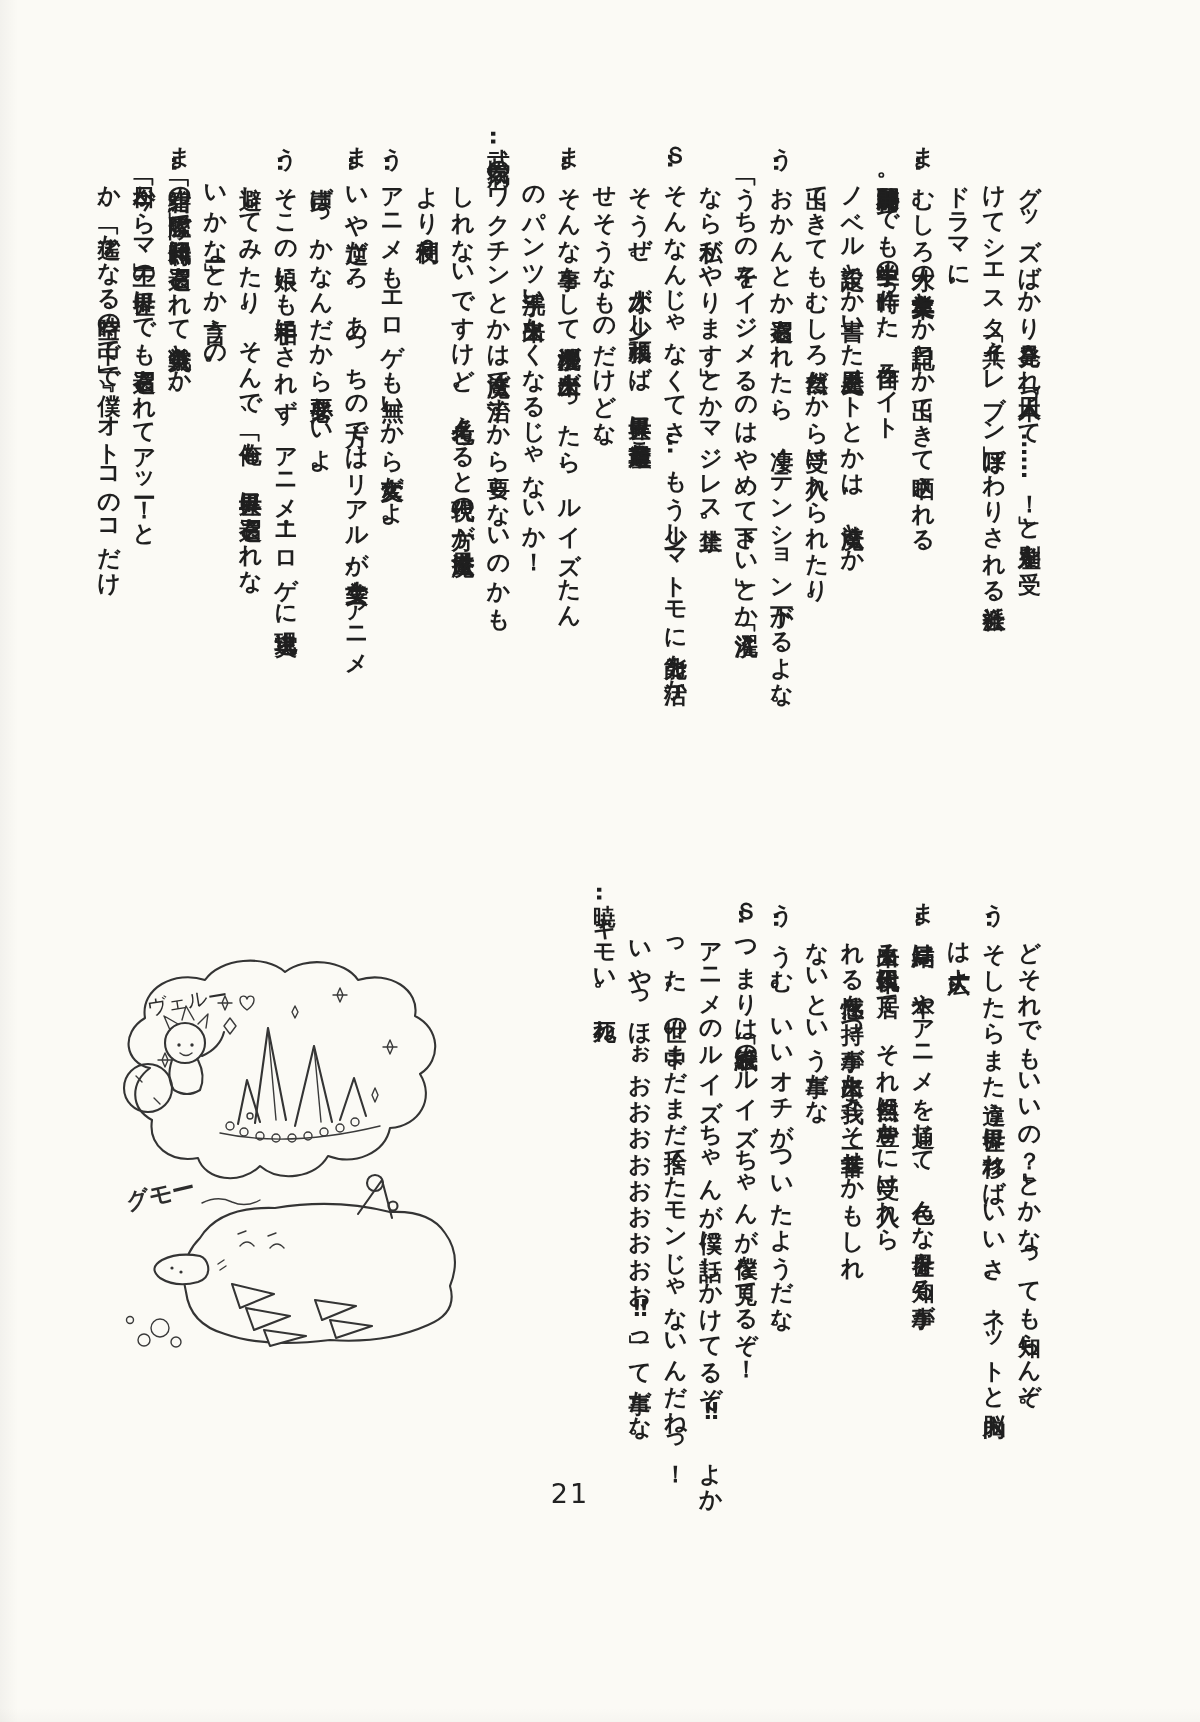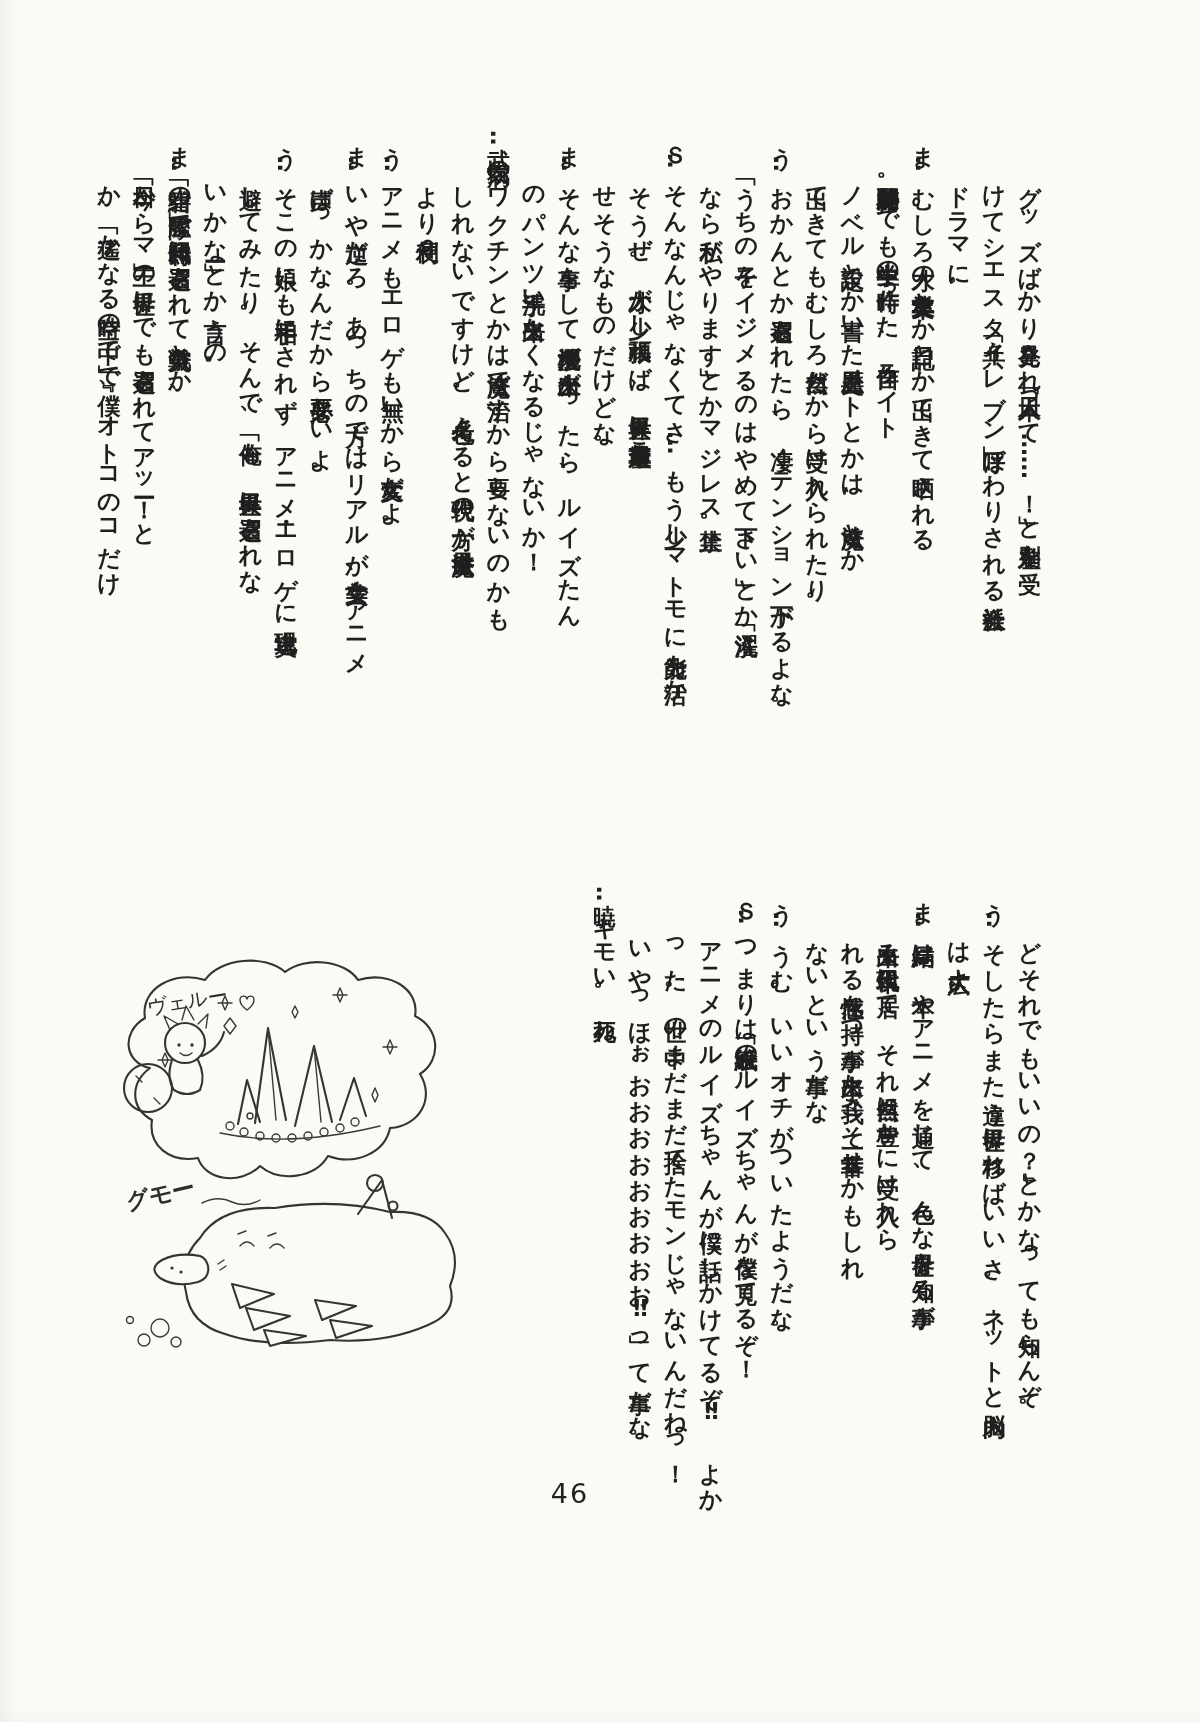--- a/index.html
+++ b/index.html
@@ -170,15 +170,15 @@
       <circle class="ln-thin" cx="70" cy="380" r="9"></circle>
       <circle class="ln-thin" cx="54" cy="392" r="6"></circle>
       <circle class="ln-thin" cx="86" cy="394" r="5"></circle>
       <circle class="ln-thin" cx="40" cy="372" r="3.5"></circle>
     </g>
 
     <text class="hand" x="38" y="262" font-size="23" font-weight="bold" transform="rotate(-13 38 262)">グモー</text>
     <path class="ln-thin" d="M112,255 Q128,247 142,254 Q156,260 170,252"></path>
   </svg>
 
-  <div class="page-number">46</div>
+  <div class="page-number">21</div>
 
 </div>
 
 </body></html>

